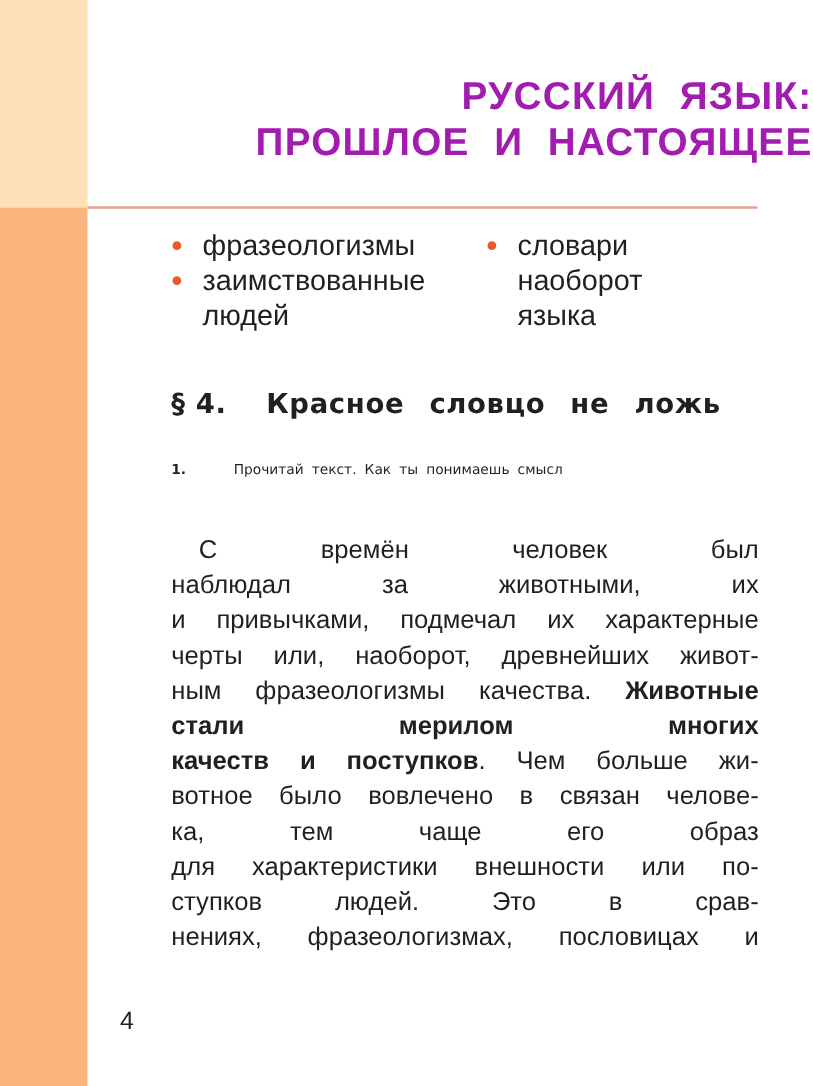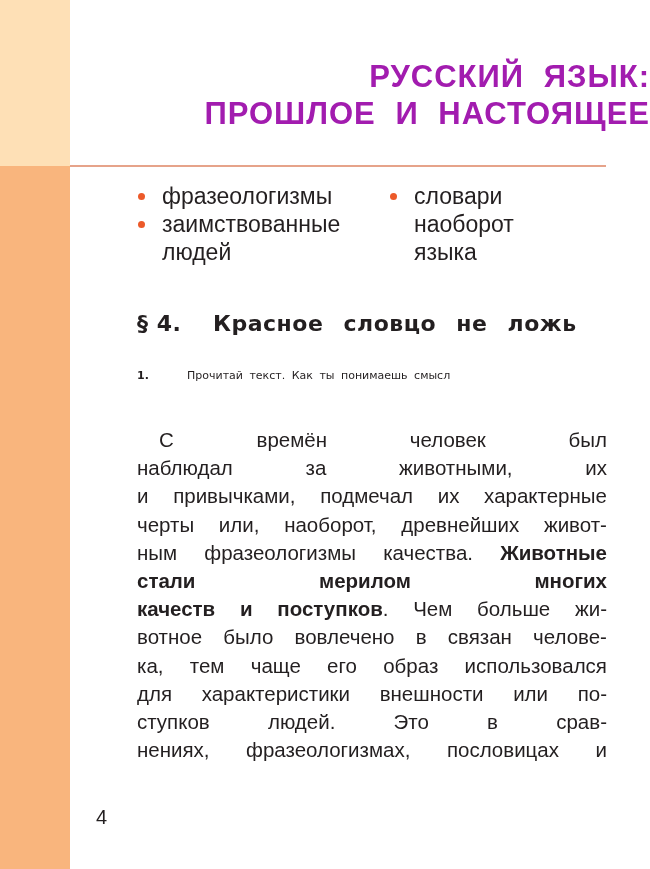--- a/index.html
+++ b/index.html
@@ -114,21 +114,20 @@
       <span>в</span>
       <span>связан</span>
       <span>челове-</span>
     </div>
     <div class="line">
       <span>ка,</span>
       <span>тем</span>
       <span>чаще</span>
       <span>его</span>
       <span>образ</span>
-      <span>использовался</span>
     </div>
     <div class="line">
       <span>для</span>
       <span>характеристики</span>
       <span>внешности</span>
       <span>или</span>
       <span>по-</span>
     </div>
     <div class="line">
       <span>ступков</span>

